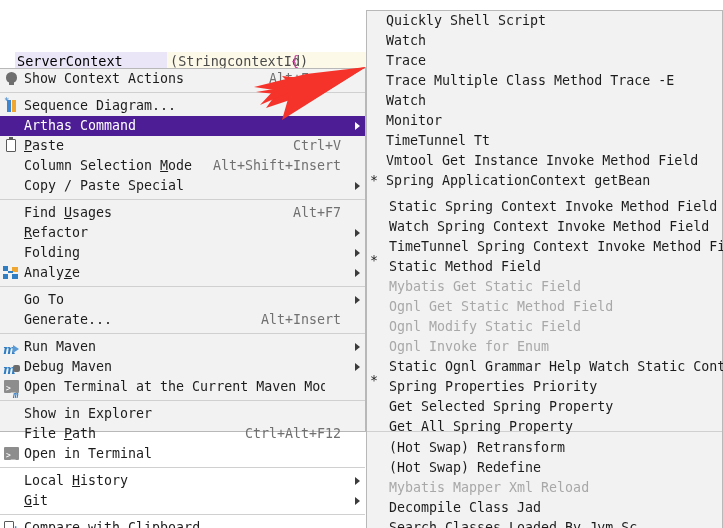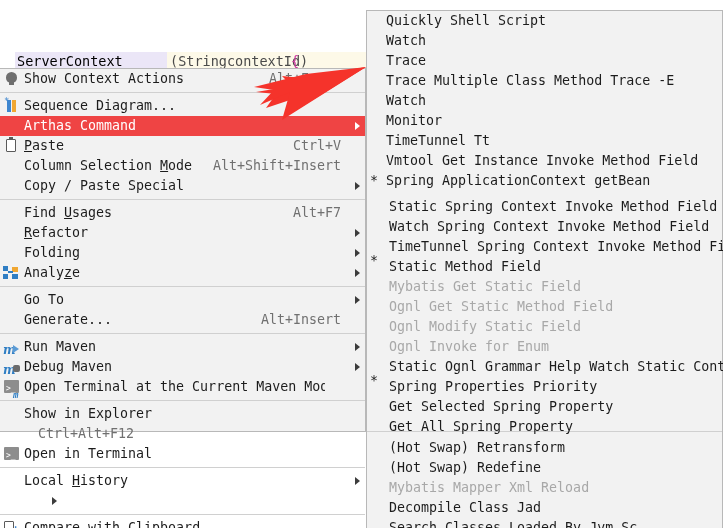--- a/index.html
+++ b/index.html
@@ -37,21 +37,21 @@
   .menu-right { left: 366px; top: 10px;  width: 357px; height: 523px; }
 
   .row {
     position: relative;
     height: 20px;
     line-height: 20px;
     white-space: nowrap;
     display: flex;
     align-items: center;
   }
-  .row.selected { background: #ef4444; color: #ffffff; }
+  .row.selected { background: #4c1d95; color: #ffffff; }
 
   .ico {
     width: 22px; min-width: 22px; height: 20px;
     position: relative; display: inline-block;
   }
   .label { flex: 1 1 auto; padding-left: 2px; overflow: hidden; }
   .accel {
     color: #707070; padding-right: 10px; padding-left: 16px;
     font-size: 13.3px;
   }
@@ -275,40 +275,42 @@
       </div>
       <div class="sep"></div>
       <div class="row">
         <span class="ico"></span>
         <span class="label">Show in Explorer</span>
         <span class="accel"></span>
         <span class="" style="width: 14px; min-width: 14px;"></span>
       </div>
       <div class="row">
         <span class="ico"></span>
+        <span class="label">File <u>P</u>ath</span>
         <span class="accel">Ctrl+Alt+F12</span>
         <span class="" style="width: 14px; min-width: 14px;"></span>
       </div>
       <div class="row">
         <span class="ico">
           <span class="ic-term"></span>
         </span>
         <span class="label">Open in Terminal</span>
         <span class="accel"></span>
         <span class="" style="width: 14px; min-width: 14px;"></span>
       </div>
       <div class="sep"></div>
       <div class="row">
         <span class="ico"></span>
         <span class="label">Local <u>H</u>istory</span>
         <span class="accel"></span>
         <span class="arrow"></span>
       </div>
       <div class="row">
         <span class="ico"></span>
+        <span class="label"><u>G</u>it</span>
         <span class="accel"></span>
         <span class="arrow"></span>
       </div>
       <div class="sep"></div>
       <div class="row">
         <span class="ico">
           <span class="ic-cmpclip">
             <span class="bd"></span>
             <span class="pl">+</span>
           </span>

